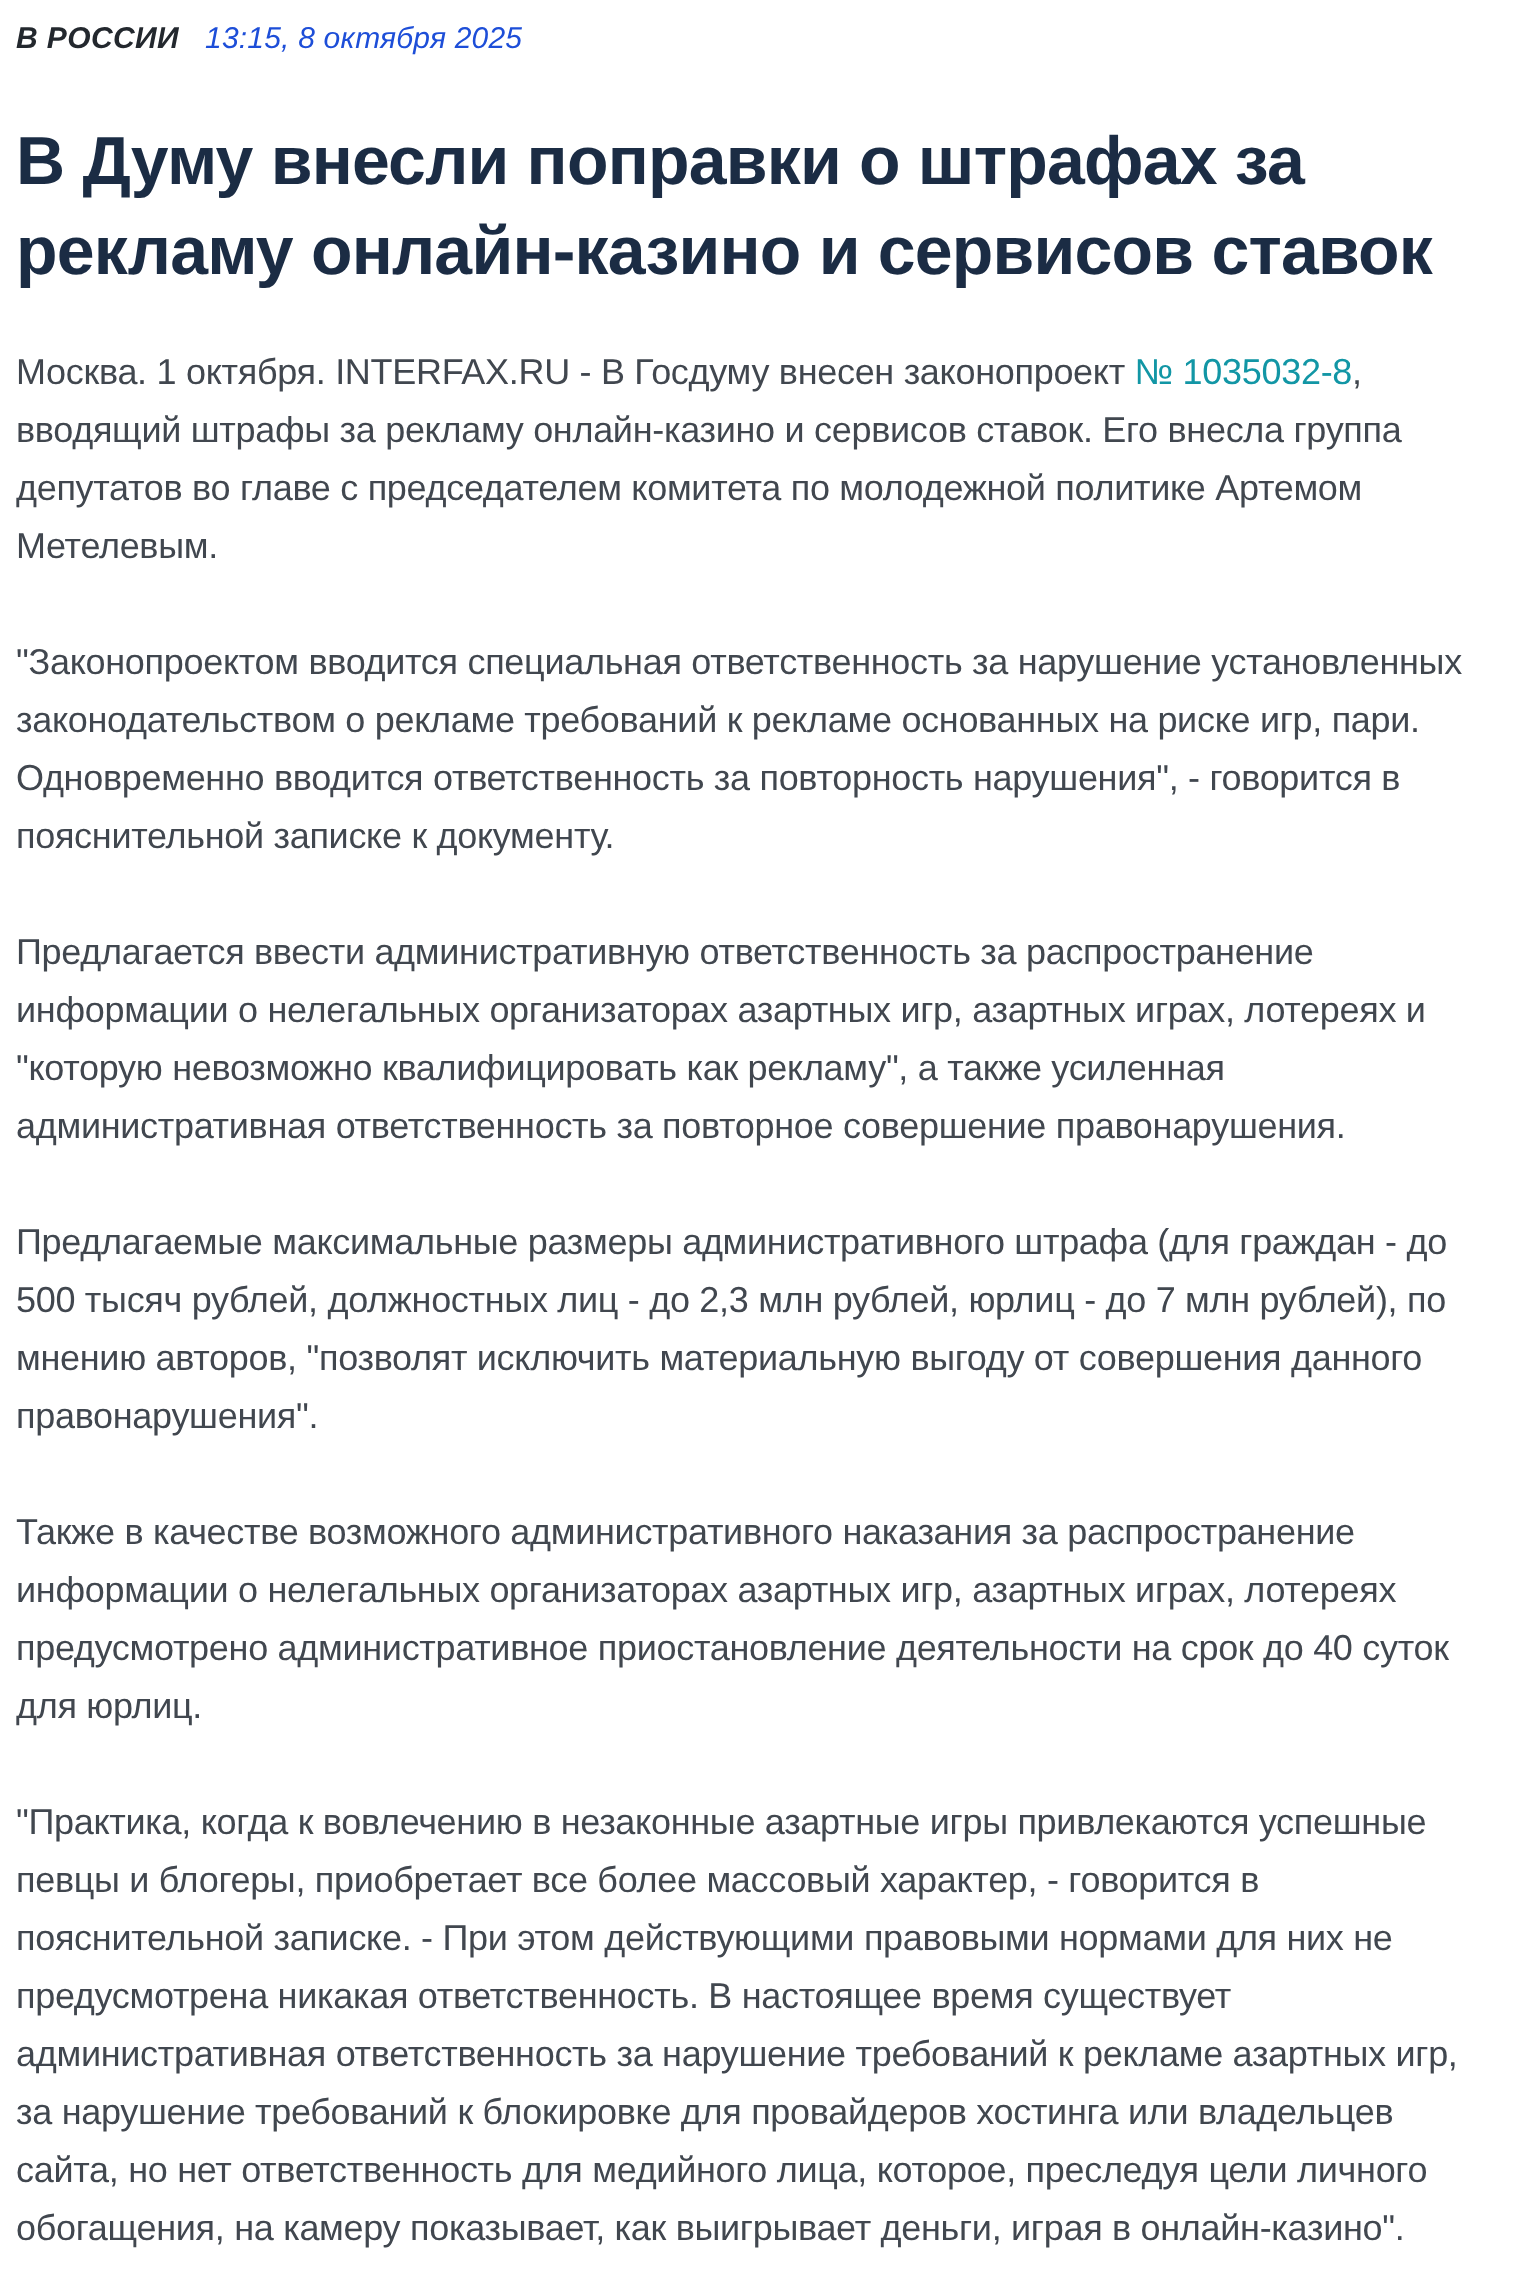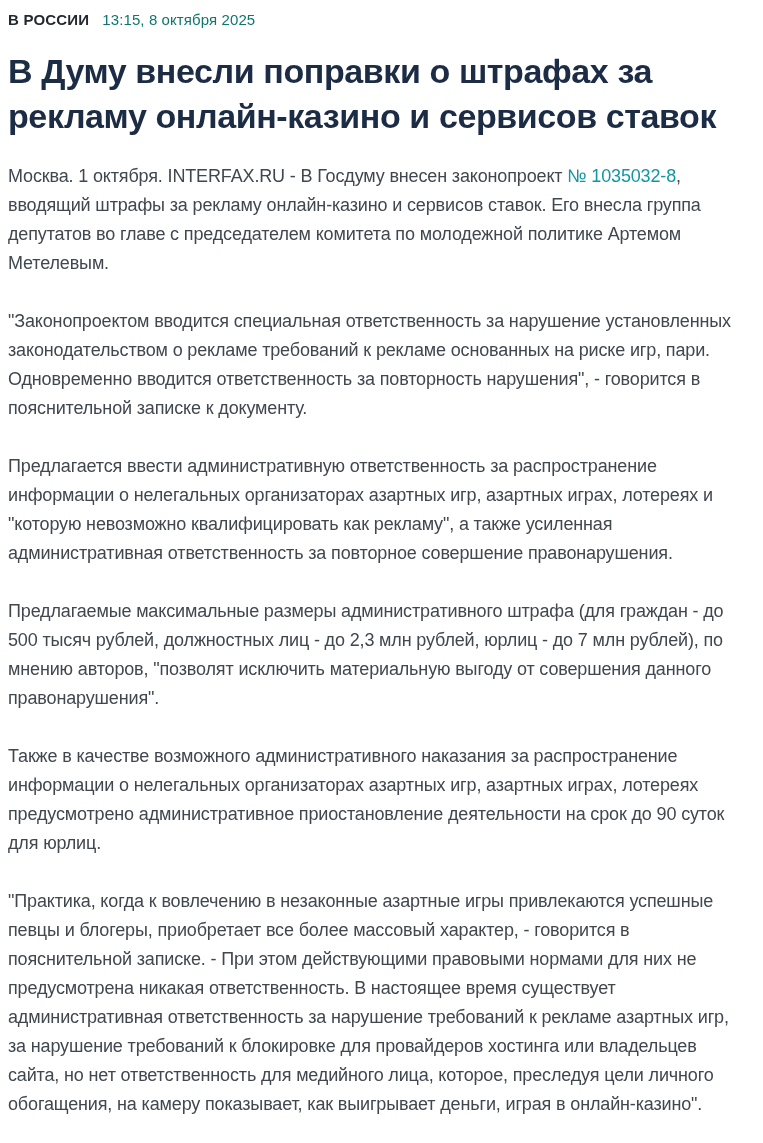--- a/index.html
+++ b/index.html
@@ -12,36 +12,37 @@
     width: 763px;
     min-height: 1143px;
     padding: 10px 18px 10px 8px;
     background: #ffffff;
   }
   .article-header {
     display: flex;
     align-items: center;
     gap: 13px;
     padding-top: 1px;
+    font-style: italic;
   }
   .category-link {
     font-size: 15px;
     font-weight: 700;
     color: #23282e;
     text-decoration: none;
     letter-spacing: 0.2px;
     cursor: pointer;
   }
   .timestamp {
     font-size: 15px;
-    color: #0f766e;
+    color: #1d4ed8;
     letter-spacing: 0.1px;
   }
   .article-title {
-    margin-top: 21px;
+    margin-top: 31px;
     font-size: 34px;
     line-height: 45px;
     font-weight: 700;
     color: #1b2c44;
     letter-spacing: -0.4px;
   }
   .article-body {
     margin-top: 23px;
   }
   .article-body p {
@@ -73,18 +74,18 @@
   <div class="article-body">
 
     <p><span>Москва. 1 октября. INTERFAX.RU - В Госдуму внесен законопроект </span><a class="doc-link">№ 1035032-8</a><span>, вводящий штрафы за рекламу онлайн-казино и сервисов ставок. Его внесла группа депутатов во главе с председателем комитета по молодежной политике Артемом Метелевым.</span></p>
 
     <p>"Законопроектом вводится специальная ответственность за нарушение установленных законодательством о рекламе требований к рекламе основанных на риске игр, пари. Одновременно вводится ответственность за повторность нарушения", - говорится в пояснительной записке к документу.</p>
 
     <p>Предлагается ввести административную ответственность за распространение информации о нелегальных организаторах азартных игр, азартных играх, лотереях и "которую невозможно квалифицировать как рекламу", а также усиленная административная ответственность за повторное совершение правонарушения.</p>
 
     <p>Предлагаемые максимальные размеры административного штрафа (для граждан - до 500 тысяч рублей, должностных лиц - до 2,3 млн рублей, юрлиц - до 7 млн рублей), по мнению авторов, "позволят исключить материальную выгоду от совершения данного правонарушения".</p>
 
-    <p>Также в качестве возможного административного наказания за распространение информации о нелегальных организаторах азартных игр, азартных играх, лотереях предусмотрено административное приостановление деятельности на срок до 90 суток для юрлиц.</p>
+    <p>Также в качестве возможного административного наказания за распространение информации о нелегальных организаторах азартных игр, азартных играх, лотереях предусмотрено административное приостановление деятельности на срок до 40 суток для юрлиц.</p>
 
     <p>"Практика, когда к вовлечению в незаконные азартные игры привлекаются успешные певцы и блогеры, приобретает все более массовый характер, - говорится в пояснительной записке. - При этом действующими правовыми нормами для них не предусмотрена никакая ответственность. В настоящее время существует административная ответственность за нарушение требований к рекламе азартных игр, за нарушение требований к блокировке для провайдеров хостинга или владельцев сайта, но нет ответственность для медийного лица, которое, преследуя цели личного обогащения, на камеру показывает, как выигрывает деньги, играя в онлайн-казино".</p>
 
   </div>
 </div>
 
 </body></html>

